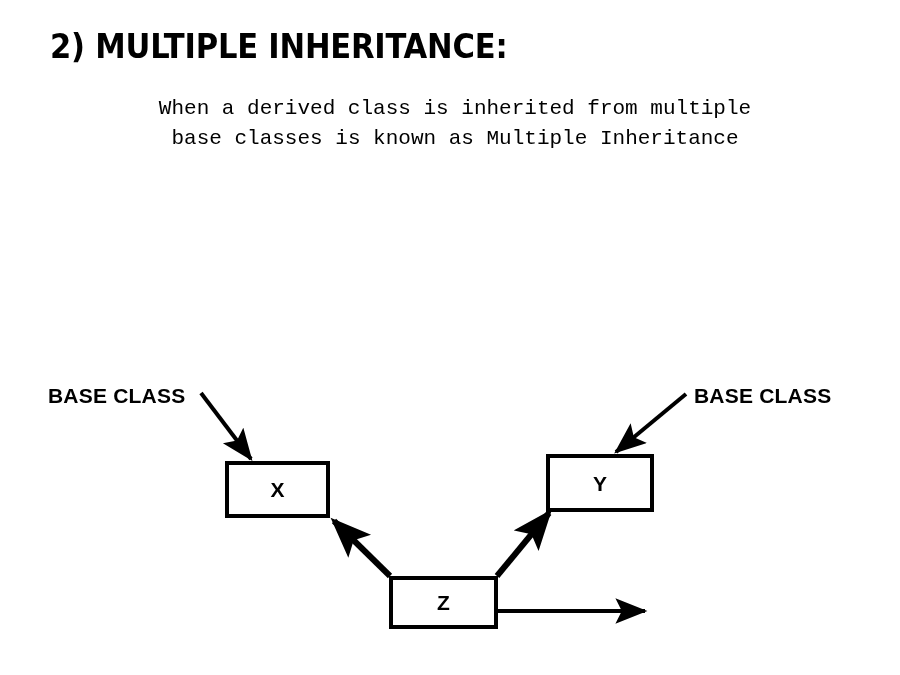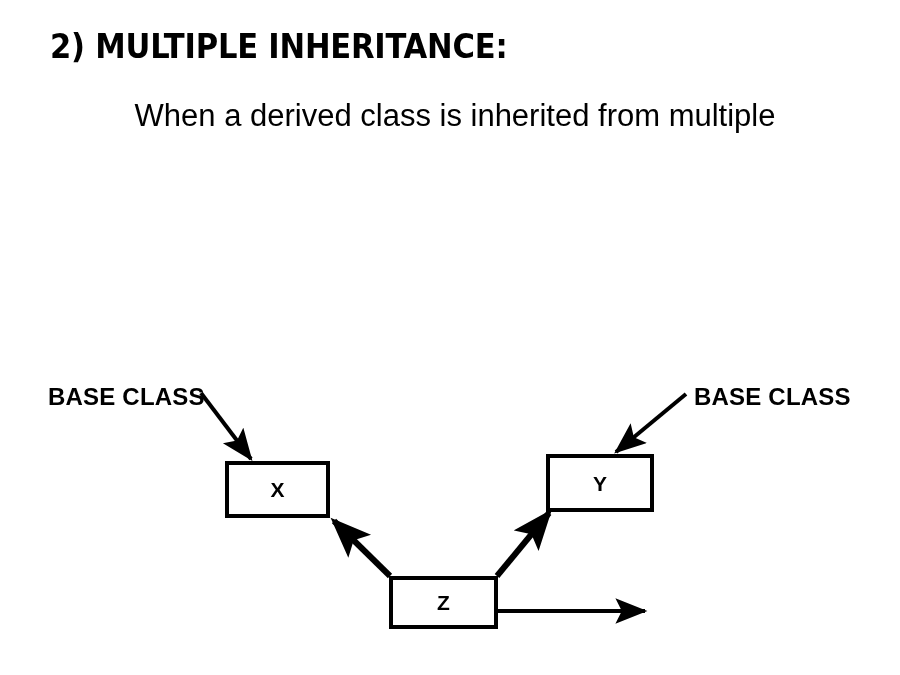--- a/index.html
+++ b/index.html
@@ -30,22 +30,22 @@
     letter-spacing: -0.2px;
     white-space: nowrap;
     line-height: 1.1;
   }
   .slide-body {
     position: absolute;
     left: 60px;
     top: 94px;
     width: 790px;
     text-align: center;
-    font-family: Liberation Sans, sans-serif;
-    font-size: 31px;
+    font-family: Liberation Mono, monospace;
+    font-size: 21px;
     font-weight: normal;
     line-height: 1.45;
   }
   .slide-body .body-line { display: block; }
 
   
   #diagram {
     position: absolute;
     left: 0;
     top: 0;
@@ -70,39 +70,40 @@
     line-height: 1;
   }
   #box-x { left: 225px; top: 461px; width: 105px; height: 57px; }
   #box-y { left: 546px; top: 454px; width: 108px; height: 58px; }
   #box-z { left: 389px; top: 576px; width: 109px; height: 53px; }
 
   
   .annot-label {
     position: absolute;
     font-family: "Liberation Sans", sans-serif;
-    font-size: 24px;
+    font-size: 21px;
     font-weight: bold;
     white-space: nowrap;
     letter-spacing: 0.2px;
     line-height: 1;
   }
   #label-base-left  { left: 48px;  top: 385px; }
   #label-base-right { left: 694px; top: 385px; }
   #label-derived    { left: 652px; top: 600px; }
 </style>
 </head>
 <body>
 
 <div id="slide">
 
   <div class="slide-title">2) MULTIPLE INHERITANCE:</div>
 
   <div class="slide-body">
     <span class="body-line">When a derived class is inherited from multiple</span>
+    <span class="body-line">base classes is known as Multiple Inheritance</span>
   </div>
 
   <svg id="diagram" viewBox="0 0 900 675" xmlns="http://www.w3.org/2000/svg">
     <defs>
       <marker id="head-thin" markerWidth="9" markerHeight="9" refX="7.4" refY="3.2" orient="auto" markerUnits="strokeWidth">
         <path d="M0,0 L8,3.2 L0,6.4 L1.6,3.2 z" fill="#000000"></path>
       </marker>
       <marker id="head-thick" markerWidth="7.5" markerHeight="7.5" refX="6" refY="2.7" orient="auto" markerUnits="strokeWidth">
         <path d="M0,0 L6.8,2.7 L0,5.4 L1.4,2.7 z" fill="#000000"></path>
       </marker>

